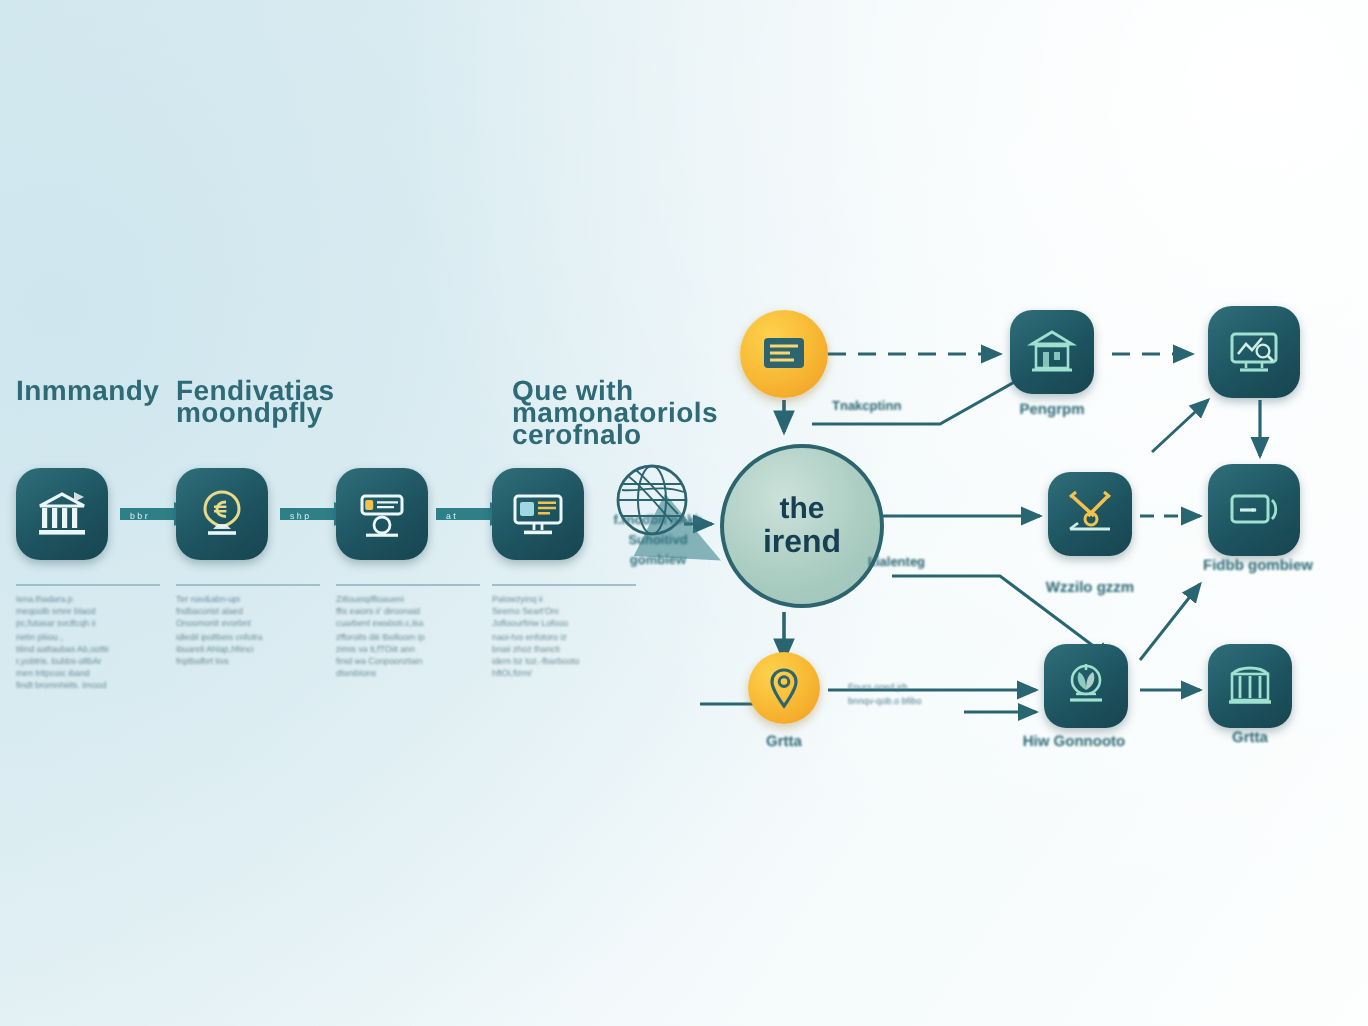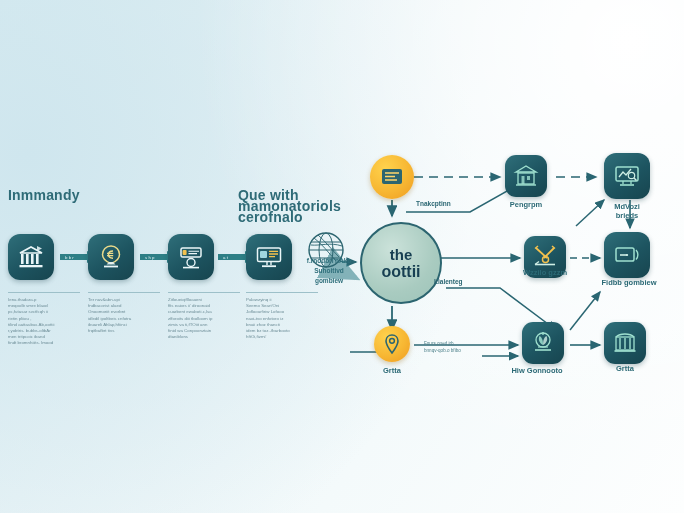--- a/index.html
+++ b/index.html
@@ -149,20 +149,22 @@
 men tritpcoic  iband
 findt bromnhiiits. lmood</div>
 
   <div class="arrowbar" style="left:60px;top:250px;">
     <svg width="40" height="14" viewBox="0 0 40 14">
       <path d="M0 4 L27 4 L27 1 L39 7 L27 13 L27 10 L0 10 Z" fill="#2e7f86"></path>
       <text x="5" y="9.4" font-size="4.4" fill="#dff1f3" font-family="Liberation Sans, sans-serif">b b r</text>
     </svg>
   </div>
 
+  <div class="col-head" style="left:88px;top:190px;white-space:pre-line;">Fendivatias
+moondpfly</div>
   <div class="node" style="left:88px;top:234px;">
     <div class="tile">
       <svg width="30" height="30" viewBox="0 0 30 30">
         <path d="M15 4 C20 4 23.5 8 23.5 12.5 C23.5 17 19 20 15 21.5 C11 20 6.5 17 6.5 12.5 C6.5 8 10 4 15 4 Z" fill="none" stroke="#e9d98a" stroke-width="1.5"></path>
         <path d="M17 9 C14 9 12.5 10.6 12.5 12.6 C12.5 14.6 14 16.2 17 16.2" fill="none" stroke="#e9d98a" stroke-width="1.5"></path>
         <path d="M11 11.4 L17.2 11.4 M11 13.6 L17.2 13.6" stroke="#e9d98a" stroke-width="1.2"></path>
         <path d="M8 24.5 L22 24.5" stroke="#eaf6f8" stroke-width="1.8"></path>
         <path d="M10.5 22.5 L19.5 22.5 L17 20 L13 20 Z" fill="#eaf6f8" opacity=".9"></path>
       </svg>
     </div>
@@ -202,21 +204,21 @@
 finid wa Conpoonztain
 dtaniblons</div>
 
   <div class="arrowbar" style="left:218px;top:250px;">
     <svg width="40" height="14" viewBox="0 0 40 14">
       <path d="M0 4 L27 4 L27 1 L39 7 L27 13 L27 10 L0 10 Z" fill="#2e7f86"></path>
       <text x="5" y="9.4" font-size="4.4" fill="#dff1f3" font-family="Liberation Sans, sans-serif">a  t</text>
     </svg>
   </div>
 
-  <div class="col-head" style="left:238px;top:190px;white-space:pre-line;">Que with
+  <div class="col-head" style="left:256px;top:190px;white-space:pre-line;">Que with
 mamonatoriols
 cerofnalo</div>
   <div class="node" style="left:246px;top:234px;">
     <div class="tile">
       <svg width="30" height="30" viewBox="0 0 30 30">
         <rect x="3.5" y="6" width="23" height="13.5" rx="1.6" fill="none" stroke="#eaf6f8" stroke-width="1.5"></rect>
         <rect x="6" y="9" width="7" height="7" rx="1" fill="#9fd8e0"></rect>
         <path d="M15 9.4 L24 9.4 M15 12 L24 12 M15 14.6 L21 14.6" stroke="#f2c14e" stroke-width="1.3"></path>
         <path d="M13 19.5 L13 23 M17 19.5 L17 23" stroke="#eaf6f8" stroke-width="1.4"></path>
         <path d="M8 24.2 L22 24.2" stroke="#eaf6f8" stroke-width="1.8"></path>
@@ -241,21 +243,21 @@
       <path d="M12 5 C20 12 26 20 33 27" stroke="#2c6570" stroke-width=".9" fill="none"></path>
       <path d="M5 15 C14 16 24 12 36 16" stroke="#2c6570" stroke-width=".9" fill="none"></path>
     </svg>
   </div>
   <div class="globelabel" style="left:296px;top:256px;">f.rnodbri'nAkb</div>
   <div class="globelabel" style="left:296px;top:266px;">Suhoitivd</div>
   <div class="globelabel" style="left:296px;top:276px;">gombiew</div>
 
   <div id="hub">
     <div class="l1">the</div>
-    <div class="l2">oottii</div>
+    <div class="l2">irend</div>
   </div>
 
   <div class="node" style="left:370px;top:155px;">
     <div class="circ">
       <svg width="26" height="26" viewBox="0 0 26 26">
         <rect x="3" y="5" width="20" height="15" rx="2" fill="#2c6570"></rect>
         <path d="M6 9 L20 9 M6 12.5 L16 12.5 M6 16 L18 16" stroke="#ffd66b" stroke-width="1.6"></path>
       </svg>
     </div>
   </div>
@@ -278,36 +280,34 @@
       <svg width="30" height="30" viewBox="0 0 30 30">
         <rect x="4" y="6" width="22" height="14" rx="1.6" fill="none" stroke="#9fe0cf" stroke-width="1.5"></rect>
         <path d="M7 16 L11 11 L14 14 L19 8" stroke="#cfeee5" stroke-width="1.3" fill="none"></path>
         <circle cx="19.5" cy="14.5" r="3.2" fill="none" stroke="#cfeee5" stroke-width="1.2"></circle>
         <path d="M22 17 L24.5 19.5" stroke="#cfeee5" stroke-width="1.4"></path>
         <path d="M11 20 L11 23 M19 20 L19 23" stroke="#9fe0cf" stroke-width="1.3"></path>
         <path d="M8 24 L22 24" stroke="#9fe0cf" stroke-width="1.6"></path>
       </svg>
     </div>
   </div>
-  <div class="nlabel" style="left:582px;top:202px;white-space:pre-line;">MdVozi
-brieds</div>
 
   <div class="node" style="left:524px;top:236px;">
     <div class="tile sm">
       <svg width="28" height="28" viewBox="0 0 28 28">
         <path d="M5 5 L16 15" stroke="#f2c14e" stroke-width="1.8"></path>
         <path d="M23 5 L13 15" stroke="#f2c14e" stroke-width="1.8"></path>
         <circle cx="14.5" cy="16.5" r="3" fill="none" stroke="#f2c14e" stroke-width="1.5"></circle>
         <path d="M4 5.5 L7 3 M21 3 L24 5.5" stroke="#f2c14e" stroke-width="1.5"></path>
         <path d="M4 21.5 L24 21.5" stroke="#cfeee5" stroke-width="1.6"></path>
         <path d="M4 21.5 L8 18.5" stroke="#cfeee5" stroke-width="1.4"></path>
       </svg>
     </div>
   </div>
-  <div class="nlabel" style="left:500px;top:268px;">Wzzilo gzzm</div>
+  <div class="nlabel" style="left:500px;top:289px;">Wzzilo gzzm</div>
 
   <div class="node" style="left:604px;top:232px;">
     <div class="tile">
       <svg width="30" height="30" viewBox="0 0 30 30">
         <rect x="4" y="8" width="18" height="13" rx="1.8" fill="none" stroke="#9fe0cf" stroke-width="1.5"></rect>
         <path d="M8 15 L16 15" stroke="#cfeee5" stroke-width="1.6"></path>
         <path d="M14 14 L16.5 15 L14 16" fill="#cfeee5"></path>
         <path d="M24 10 C26.5 12.5 26.5 17 24 19.5" stroke="#9fe0cf" stroke-width="1.4" fill="none"></path>
       </svg>
     </div>

